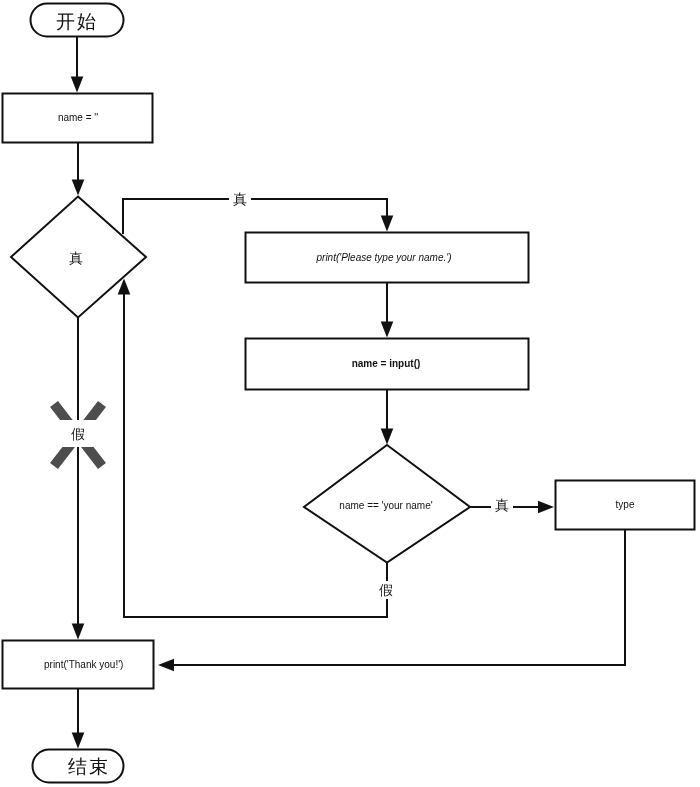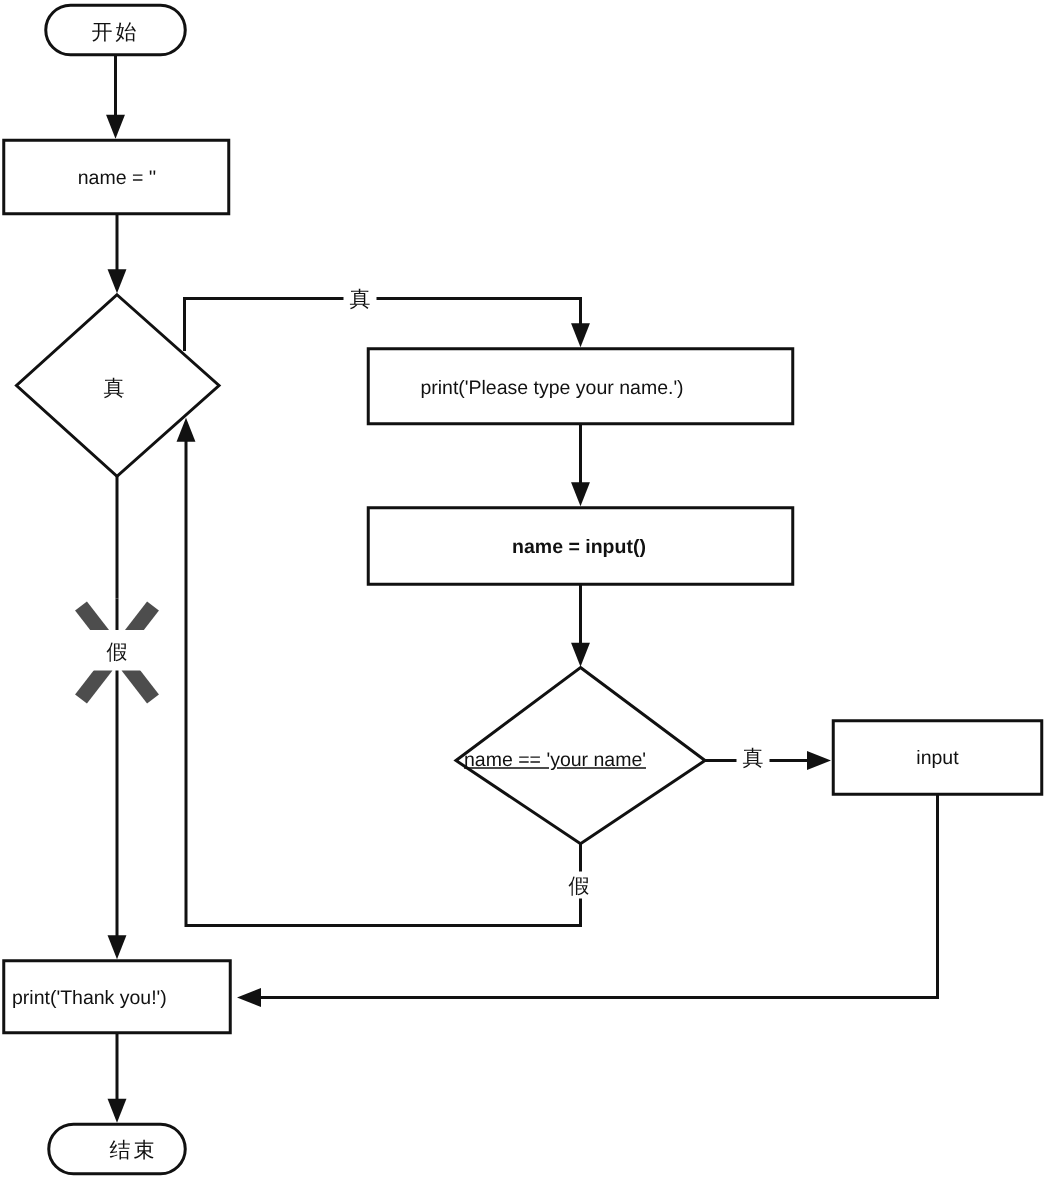--- a/index.html
+++ b/index.html
@@ -11,32 +11,32 @@
     font-family: "Liberation Sans", "DejaVu Sans", sans-serif;
     color: #111111;
     overflow: hidden;
   }
   #wires { position: absolute; left: 0; top: 0; }
   .lbl {
     position: absolute;
     transform: translate(-50%, -50%);
     white-space: nowrap;
     color: #111111;
-    font-size: 13px;
+    font-size: 10px;
     line-height: 1;
     text-align: center;
   }
-  .lbl.terminal { font-size: 14px; letter-spacing: 2px; }
+  .lbl.terminal { font-size: 19px; letter-spacing: 2px; }
   .lbl.edge {
     font-size: 14px;
     background: #ffffff;
     padding: 2px 4px;
   }
   .lbl.cjk { font-size: 14px; }
-  .lbl.left-align { transform: translate(0, -50%); }
+  .lbl.left-align { transform: translate(0, -50%); margin-left: 36px; }
 </style>
 </head>
 <body>
 
 <div id="stage">
 
   <svg id="wires" width="700" height="787" viewBox="0 0 700 787">
 
     <line x1="77" y1="37" x2="77" y2="79" stroke="#111" stroke-width="2"></line>
     <polygon points="77,92.5 70.7,76.5 83.3,76.5" fill="#111"></polygon>
@@ -86,27 +86,27 @@
     <rect x="2.5" y="640.5" width="151" height="48" fill="#fff" stroke="#111" stroke-width="2"></rect>
     <rect x="32.5" y="749.5" width="91" height="33" rx="16.5" fill="#fff" stroke="#111" stroke-width="2"></rect>
   </svg>
 
   <div class="lbl terminal" style="left:77px; top:21px;">开始</div>
 
   <div class="lbl" style="left:78px; top:118px;">name = ''</div>
 
   <div class="lbl cjk" style="left:76px; top:258px;">真</div>
 
-  <div class="lbl" style="left:368px; top:258px;">print('Please type your name.')</div>
+  <div class="lbl" style="left:384px; top:258px;font-style:italic;">print('Please type your name.')</div>
 
   <div class="lbl" style="left:386px; top:364px;font-weight:bold;">name = input()</div>
 
-  <div class="lbl" style="left:370px; top:506px;text-decoration:underline;">name == 'your name'</div>
+  <div class="lbl" style="left:386px; top:506px;">name == 'your name'</div>
 
-  <div class="lbl" style="left:625px; top:505px;">input</div>
+  <div class="lbl" style="left:625px; top:505px;">type</div>
 
   <div class="lbl left-align" style="left:8px; top:665px;">print('Thank you!')</div>
 
   <div class="lbl terminal" style="left:89px; top:766px;">结束</div>
 
   <div class="lbl edge" style="left:240px; top:199px;">真</div>
 
   <div class="lbl edge" style="left:502px; top:505px;">真</div>
 
   <div class="lbl edge" style="left:386px; top:590px;">假</div>

